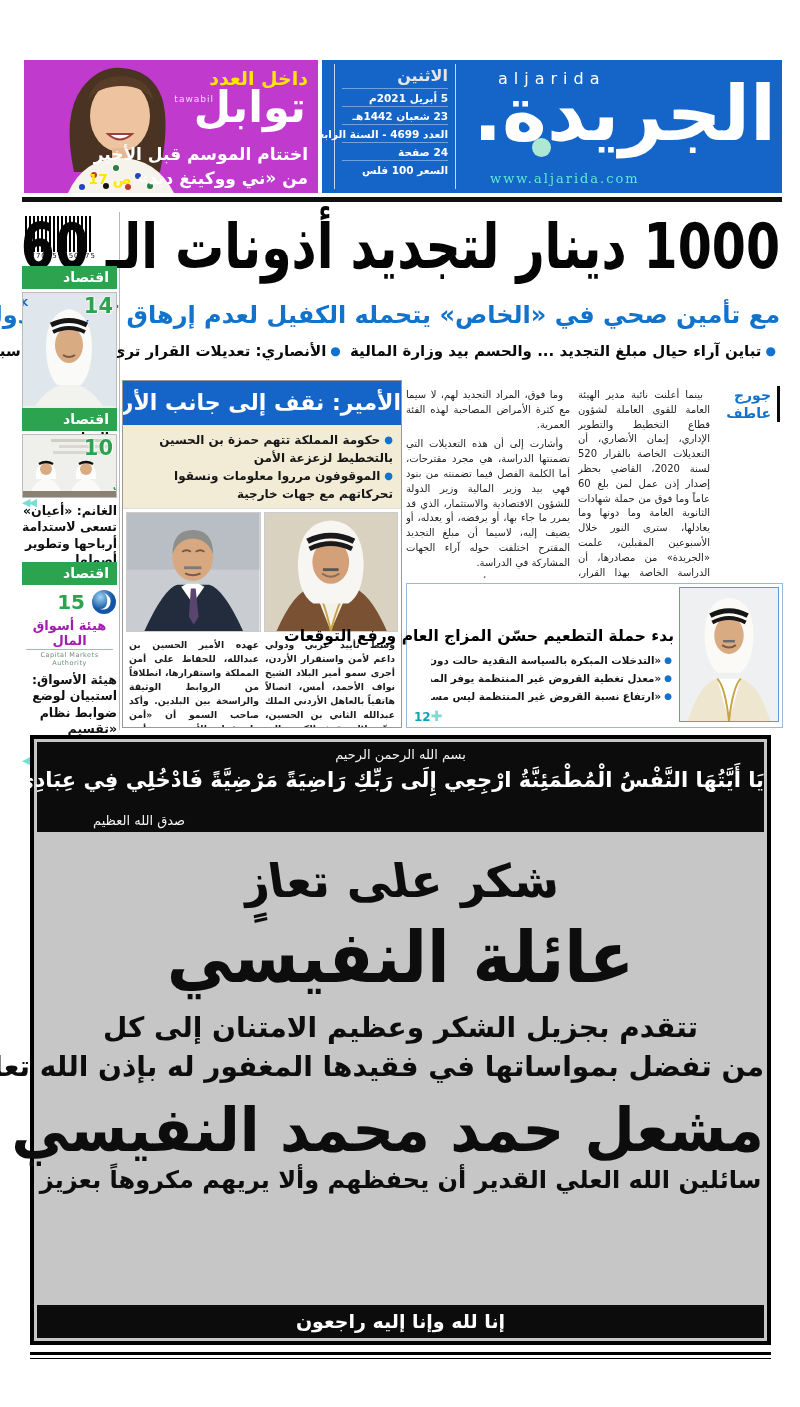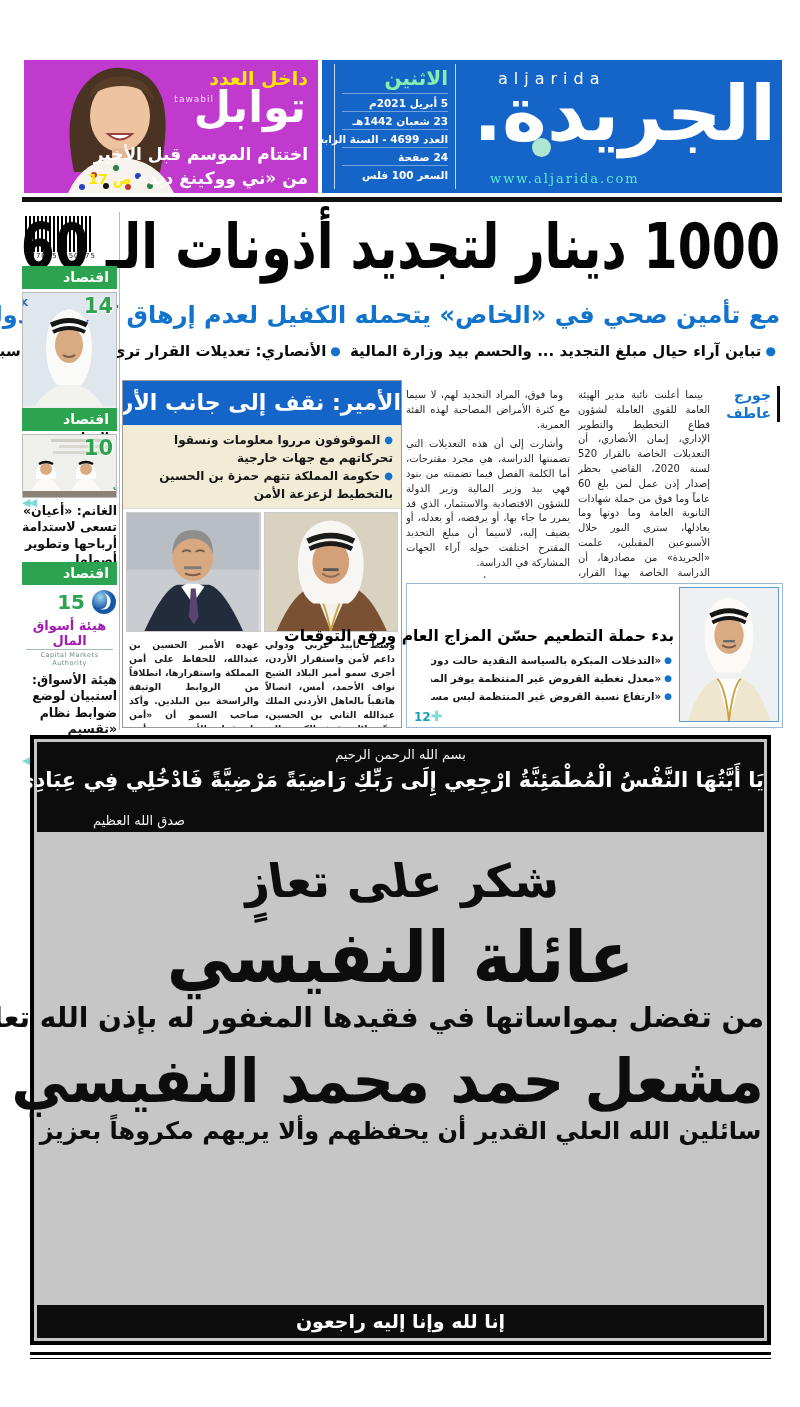--- a/index.html
+++ b/index.html
@@ -8,21 +8,21 @@
   
   .masthead{position:absolute;left:322px;top:60px;width:460px;height:133px;background:#1565c8;overflow:hidden;}
   .logo{position:absolute;right:4px;top:0;width:316px;height:133px;}
   .logo-latin{position:absolute;top:9px;left:36px;color:#fff;font-size:16px;letter-spacing:6px;direction:ltr;}
   .logo-word{position:absolute;top:6px;right:2px;color:#fff;font-size:76px;font-weight:bold;line-height:1.25;}
   .logo-dot{position:absolute;left:70px;bottom:36px;width:19px;height:19px;border-radius:50%;background:#aee8d2;}
   .logo-url{position:absolute;left:28px;bottom:7px;color:#5eead4;font-size:13px;letter-spacing:2px;direction:ltr;font-family:"DejaVu Serif",serif;}
   .datecol{position:absolute;left:12px;top:4px;width:122px;height:125px;box-sizing:border-box;
            border-left:1px solid rgba(255,255,255,.75);border-right:1px solid rgba(255,255,255,.75);
            padding:1px 7px;text-align:right;}
-  .day{color:#86efac;font-size:20px;font-weight:bold;padding:1px 0 3px;border-bottom:1px solid rgba(255,255,255,.4);}
+  .day{color:#e5e5e5;font-size:16px;font-weight:bold;padding:1px 0 3px;border-bottom:1px solid rgba(255,255,255,.4);}
   .drow{color:#fff;font-size:10.5px;font-weight:bold;padding:3px 0 2px;border-bottom:1px solid rgba(255,255,255,.4);white-space:nowrap;}
   .drow.last{border-bottom:none;}
   
   .promo{position:absolute;left:24px;top:60px;width:294px;height:133px;background:#c03ace;overflow:hidden;}
   .promo-kicker{position:absolute;right:10px;top:7px;color:#ffe600;font-size:19px;font-weight:bold;}
   .promo-brand-latin{position:absolute;right:104px;top:34px;color:#f2d9f6;font-size:9px;letter-spacing:1px;direction:ltr;}
   .promo-brand{position:absolute;right:12px;top:24px;color:#fff;font-size:43px;font-weight:bold;line-height:1.1;}
   .promo-line1{position:absolute;right:10px;top:84px;color:#fff;font-size:17px;font-weight:bold;white-space:nowrap;}
   .promo-line2{position:absolute;right:10px;top:108px;color:#fff;font-size:17px;font-weight:bold;white-space:nowrap;}
   .promo-pref{color:#ffe600;font-size:14px;}
@@ -238,22 +238,22 @@
     </div>
     <div class="cma-callig">هيئة أسواق المال</div>
     <div class="cma-cap">Capital Markets Authority</div>
     <div class="sidetext">هيئة الأسواق: استبيان لوضع ضوابط نظام «تقسيم الأسهم»</div>
     <div class="chev">◀◀</div>
   </div>
 
   <div class="amir">
     <div class="amir-title">الأمير: نقف إلى جانب الأردن</div>
     <div class="amir-bullets">
+      <div class="row"><span class="bdot">●</span><span>حكومة المملكة تتهم حمزة بن الحسين بالتخطيط لزعزعة الأمن</span></div>
       <div class="row"><span class="bdot">●</span><span>الموقوفون مرروا معلومات ونسقوا تحركاتهم مع جهات خارجية</span></div>
-      <div class="row"><span class="bdot">●</span><span>حكومة المملكة تتهم حمزة بن الحسين بالتخطيط لزعزعة الأمن</span></div>
     </div>
     <div class="amir-photos">
       <div class="ph">
         <svg viewBox="0 0 137 125" width="100%" height="100%" preserveAspectRatio="none">
           <rect width="137" height="125" fill="#d9d2c0"></rect>
           <path d="M12,125 Q30,82 50,78 L88,78 Q108,82 126,125 Z" fill="#7a5233"></path>
           <path d="M50,78 L68,125 L88,78 Z" fill="#f4f1e8"></path>
           <path d="M50,78 Q60,86 68,125 M88,78 Q78,86 68,125" stroke="#c9a244" stroke-width="2" fill="none"></path>
           <path d="M68,8 Q36,10 34,52 Q34,86 50,96 L86,96 Q102,86 102,52 Q100,10 68,8 Z" fill="#f7f6f2"></path>
           <ellipse cx="68" cy="52" rx="19" ry="23" fill="#d3a077"></ellipse>
@@ -312,20 +312,21 @@
 
   <div class="obit">
     <div class="obit-band top">
       <div class="obit-basmala">بسم الله الرحمن الرحيم</div>
       <div class="obit-verse">يَا أَيَّتُهَا النَّفْسُ الْمُطْمَئِنَّةُ ارْجِعِي إِلَى رَبِّكِ رَاضِيَةً مَرْضِيَّةً فَادْخُلِي فِي عِبَادِي وَادْخُلِي جَنَّتِي</div>
       <div class="obit-sadaqa">صدق الله العظيم</div>
     </div>
     <div class="obit-body">
       <div><span class="obit-thanks">شكر على تعازٍ</span></div>
       <div class="obit-family">عائلة النفيسي</div>
+      <div class="obit-l1">تتقدم بجزيل الشكر وعظيم الامتنان إلى كل</div>
       <div class="obit-l2">من تفضل بمواساتها في فقيدها المغفور له بإذن الله تعالى</div>
       <div class="obit-name">مشعل حمد محمد النفيسي</div>
       <div class="obit-l4">سائلين الله العلي القدير أن يحفظهم وألا يريهم مكروهاً بعزيز</div>
     </div>
     <div class="obit-band bottom">
       <div class="obit-footer">إنا لله وإنا إليه راجعون</div>
     </div>
   </div>
   <div class="bottomrule"></div>
   <div class="bottomrule2"></div>

